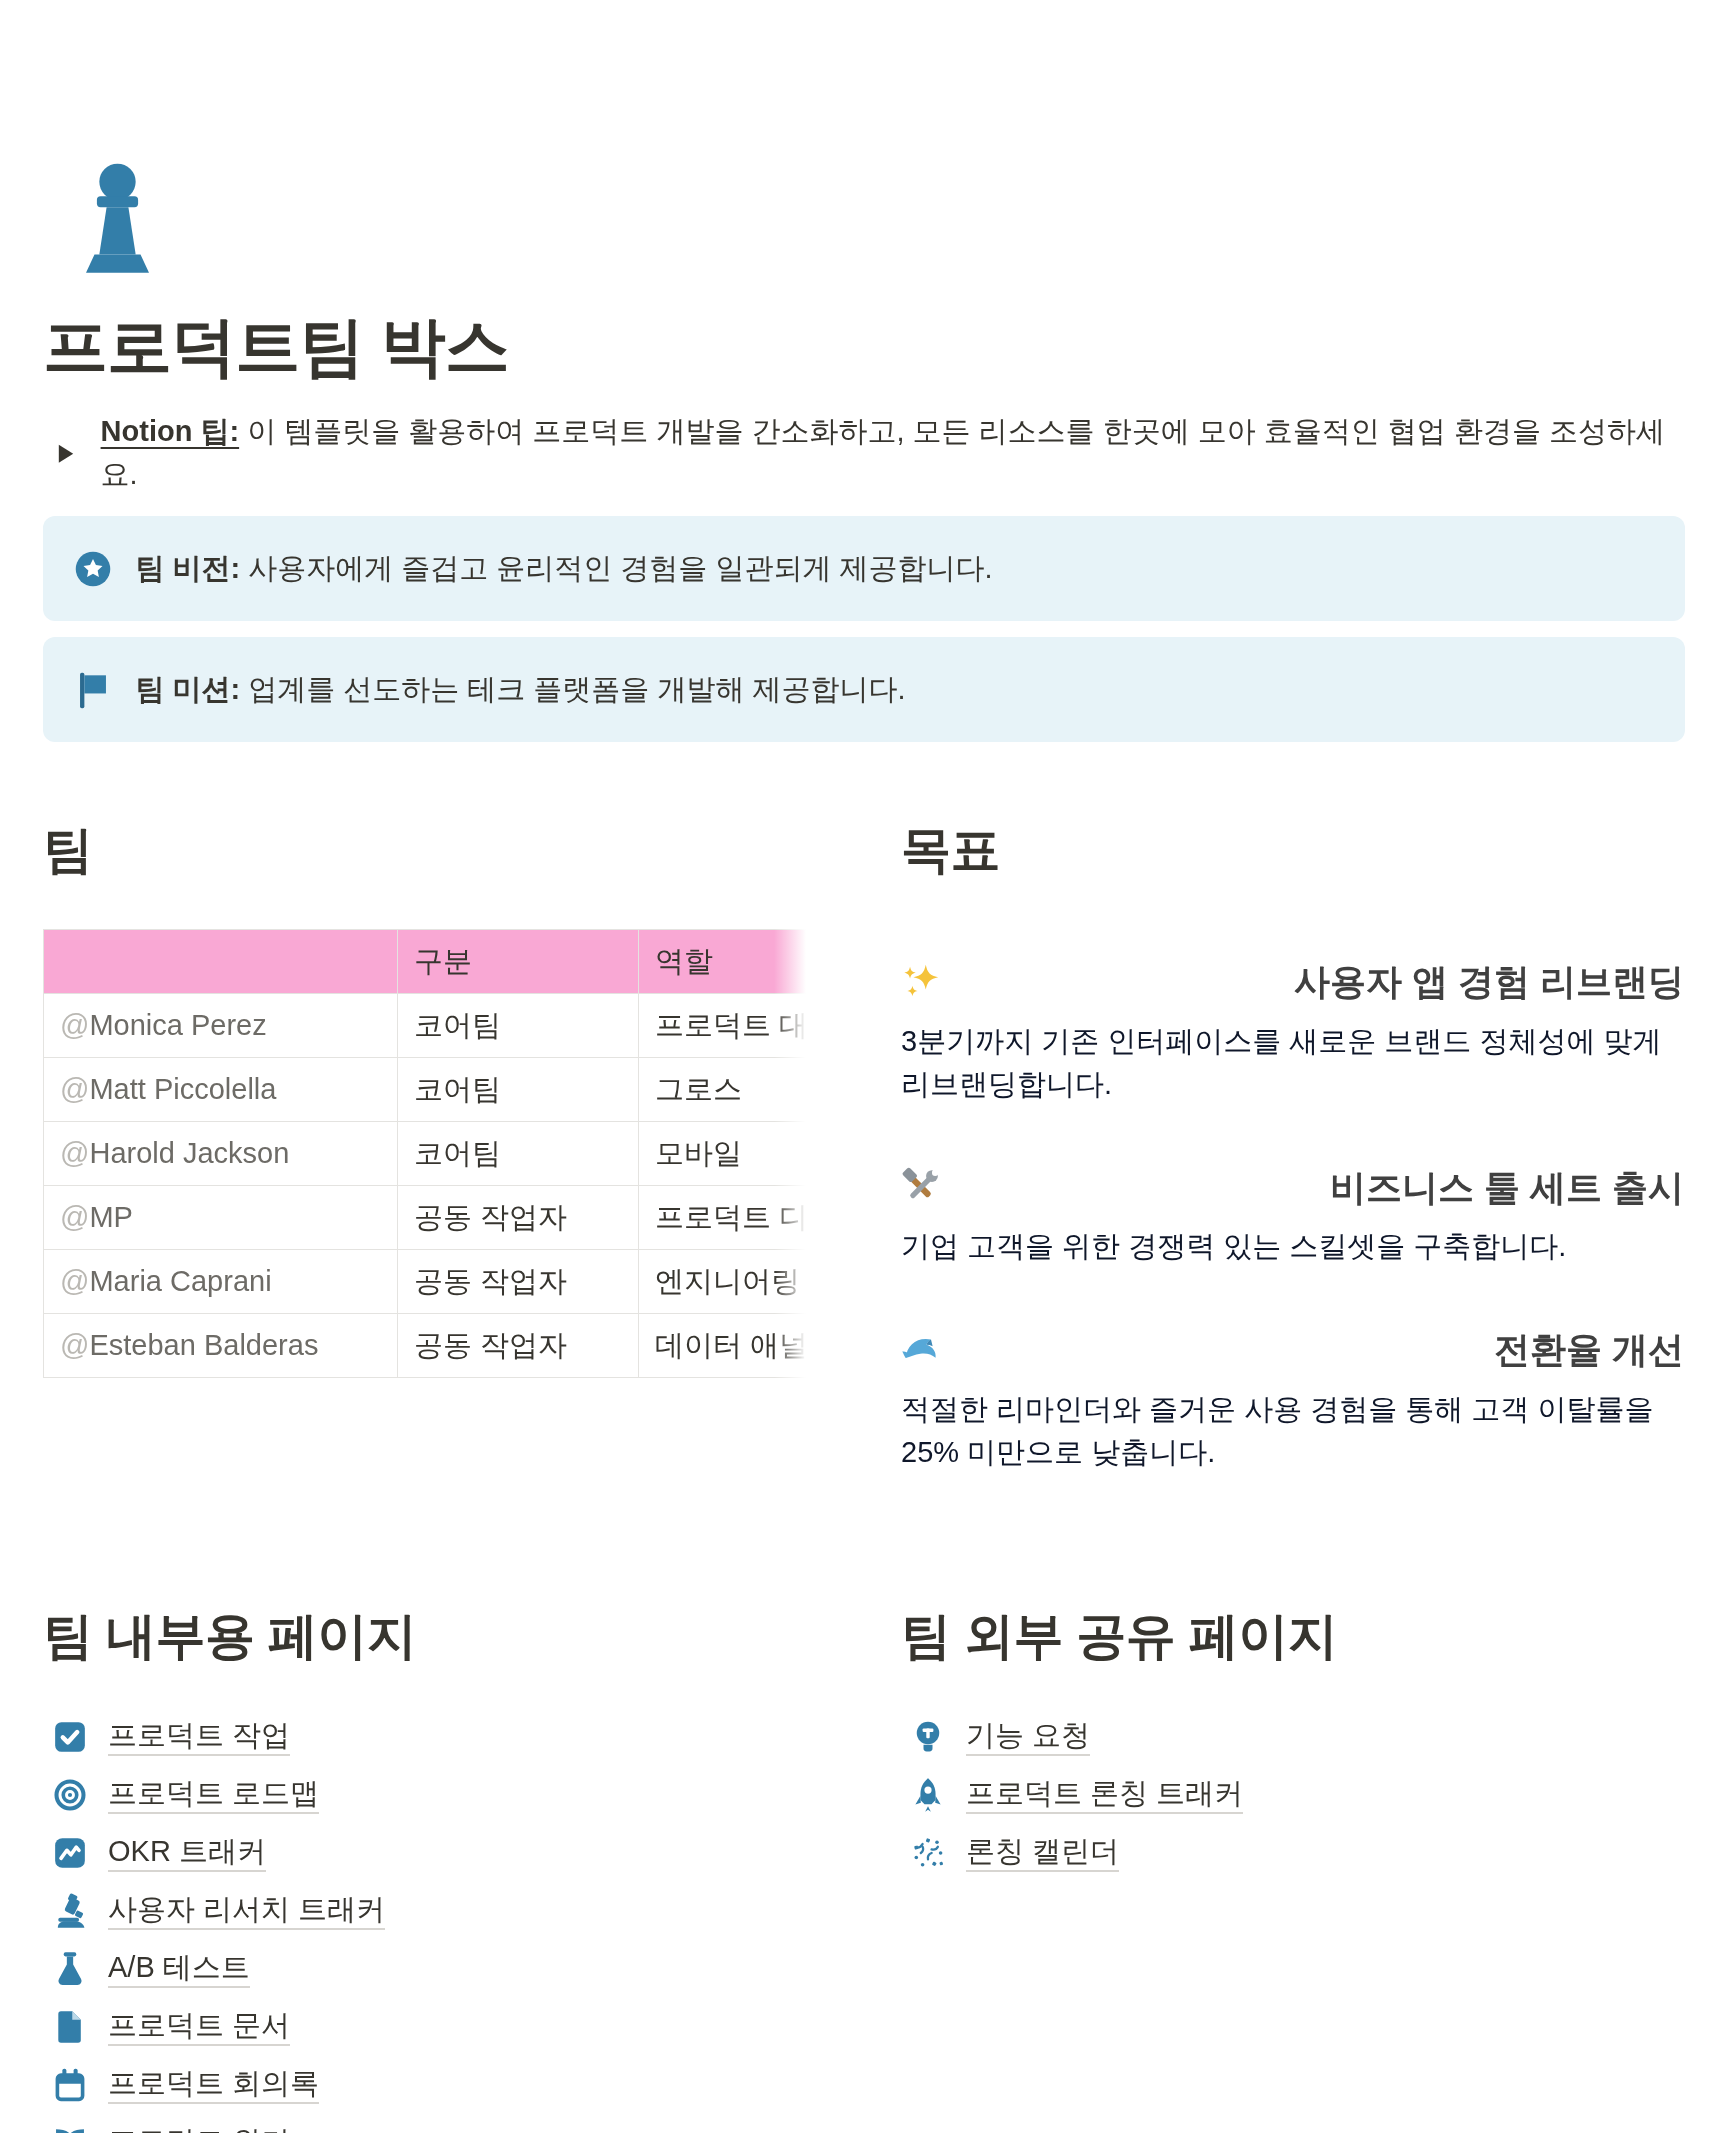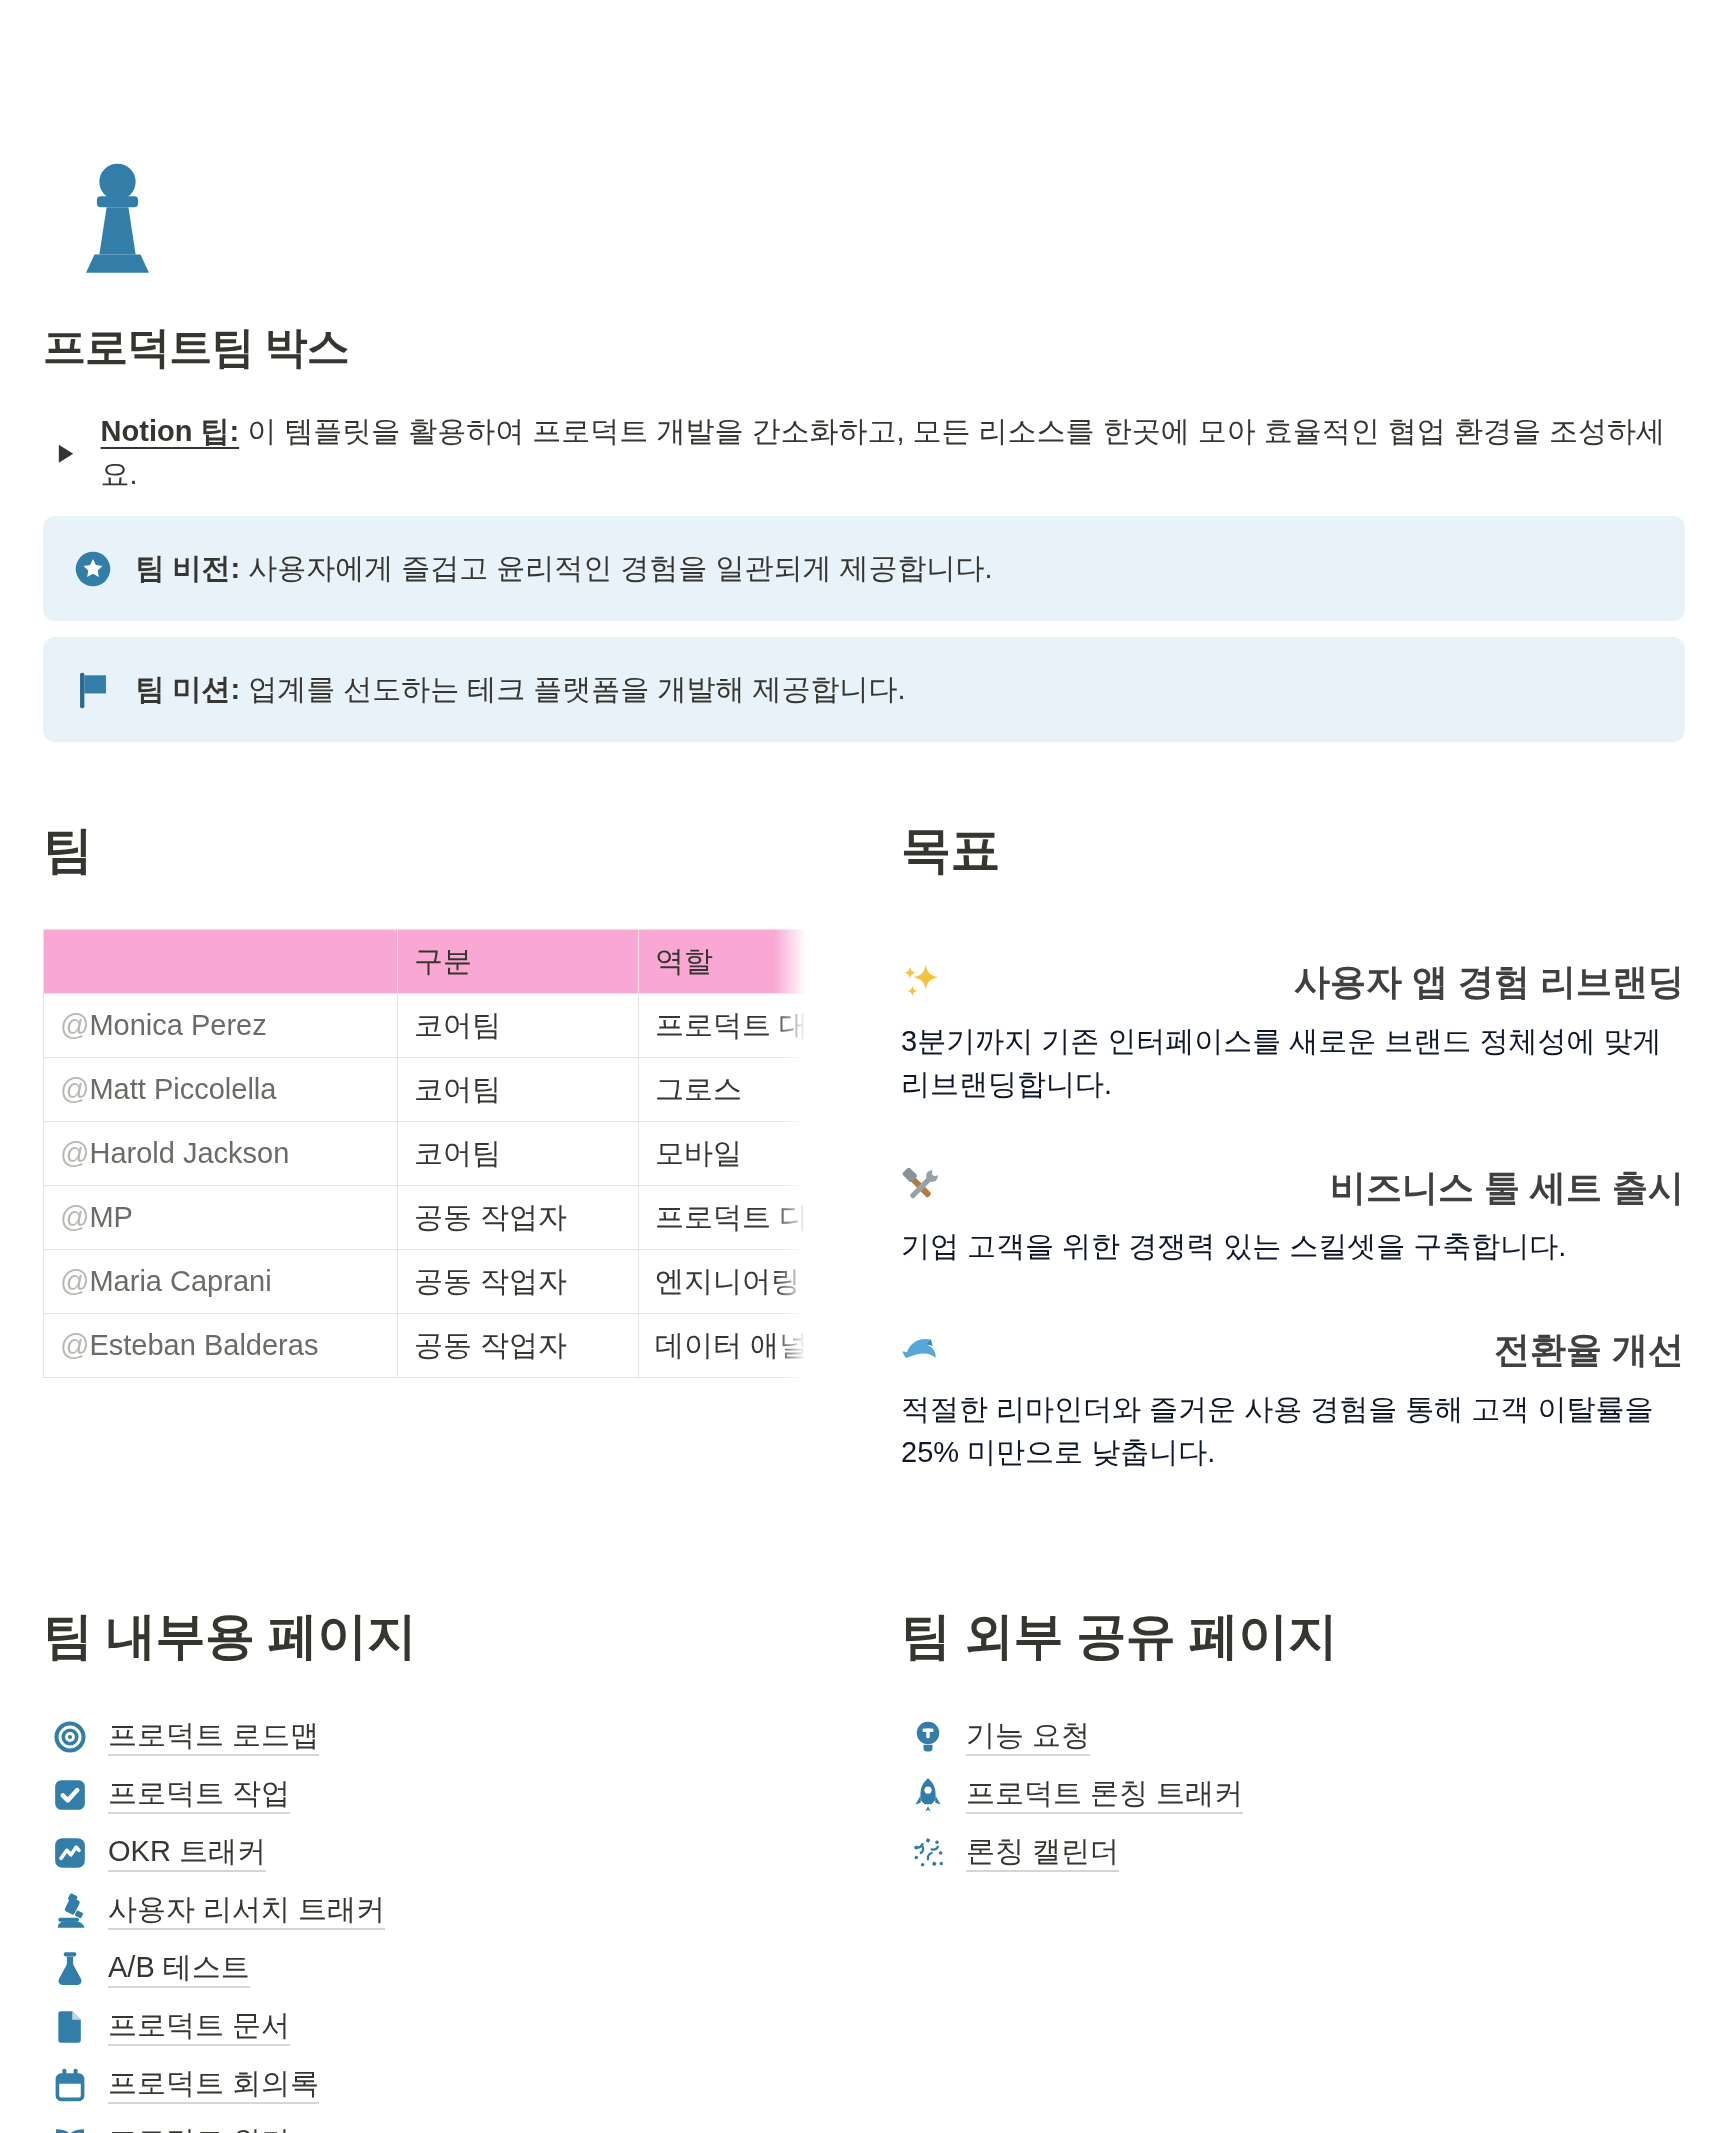--- a/index.html
+++ b/index.html
@@ -2,21 +2,21 @@
 <html style="font-size:14.4px"><head>
 <meta charset="utf-8">
 <style>
   * { box-sizing: border-box; }
   html,body { margin:0; padding:0; background:#fff; }
   body { font-family: "Liberation Sans", "DejaVu Sans", sans-serif; color:#37352F; }
   .page { width:1728px; height:2133px; background:#fff; padding:160px 43px 0; overflow:hidden; position:relative; }
 
   
   .page-icon { display:block; margin-left:34px; height:126px; width:81px; cursor:pointer; }
-  h1.page-title { margin:23.4px 0 0; font-size:43px; line-height:76px; font-weight:700; color:#37352F; letter-spacing:-0.9px; }
+  h1.page-title { margin:23.4px 0 0; font-size:65px; line-height:76px; font-weight:700; color:#37352F; letter-spacing:-0.9px; }
 
   
   .tip { display:flex; align-items:center; margin-top:25px; padding-left:12.6px; }
   .tip .tri { flex:0 0 20px; margin-right:25px; height:21.6px; }
   .tip p { margin:0; font-size:29px; line-height:43px; }
   .tip-label { font-weight:700; text-decoration:underline; text-decoration-thickness:2.3px; text-underline-offset:6.3px; }
 
   
   .callout { display:flex; align-items:center; background:#E7F3F8; border-radius:12px; padding:31px 31px; margin-top:20px; width:1642px; }
   .callout + .callout { margin-top:16px; }
@@ -186,33 +186,33 @@
   </div>
 
   <div class="columns columns-bottom">
 
     <section>
       <h2 class="sec">팀 내부용 페이지</h2>
       <div class="link-list">
 
         <div class="link-row">
           <svg class="link-icon" viewBox="0 0 40 40">
+            <rect x="3.5" y="3.5" width="33" height="33" rx="7" fill="#337EA9"></rect>
+            <path d="M12 20.5 l5.5 5.5 L28 14.5" fill="none" stroke="#fff" stroke-width="5" stroke-linecap="round" stroke-linejoin="round"></path>
+          </svg>
+          <span class="link-text">프로덕트 작업</span>
+        </div>
+
+        <div class="link-row">
+          <svg class="link-icon" viewBox="0 0 40 40">
             <circle cx="20" cy="20" r="15" fill="none" stroke="#337EA9" stroke-width="4.5"></circle>
             <circle cx="20" cy="20" r="7.5" fill="none" stroke="#337EA9" stroke-width="4"></circle>
             <circle cx="20" cy="20" r="2.3" fill="#337EA9"></circle>
           </svg>
           <span class="link-text">프로덕트 로드맵</span>
-        </div>
-
-        <div class="link-row">
-          <svg class="link-icon" viewBox="0 0 40 40">
-            <rect x="3.5" y="3.5" width="33" height="33" rx="7" fill="#337EA9"></rect>
-            <path d="M12 20.5 l5.5 5.5 L28 14.5" fill="none" stroke="#fff" stroke-width="5" stroke-linecap="round" stroke-linejoin="round"></path>
-          </svg>
-          <span class="link-text">프로덕트 작업</span>
         </div>
 
         <div class="link-row">
           <svg class="link-icon" viewBox="0 0 40 40">
             <rect x="3.5" y="3.5" width="33" height="33" rx="8" fill="#337EA9"></rect>
             <path d="M10 26 l6.5 -9 4.5 5 6 -8.5 3 3.5" fill="none" stroke="#fff" stroke-width="4" stroke-linecap="round" stroke-linejoin="round"></path>
           </svg>
           <span class="link-text">OKR 트래커</span>
         </div>
 

